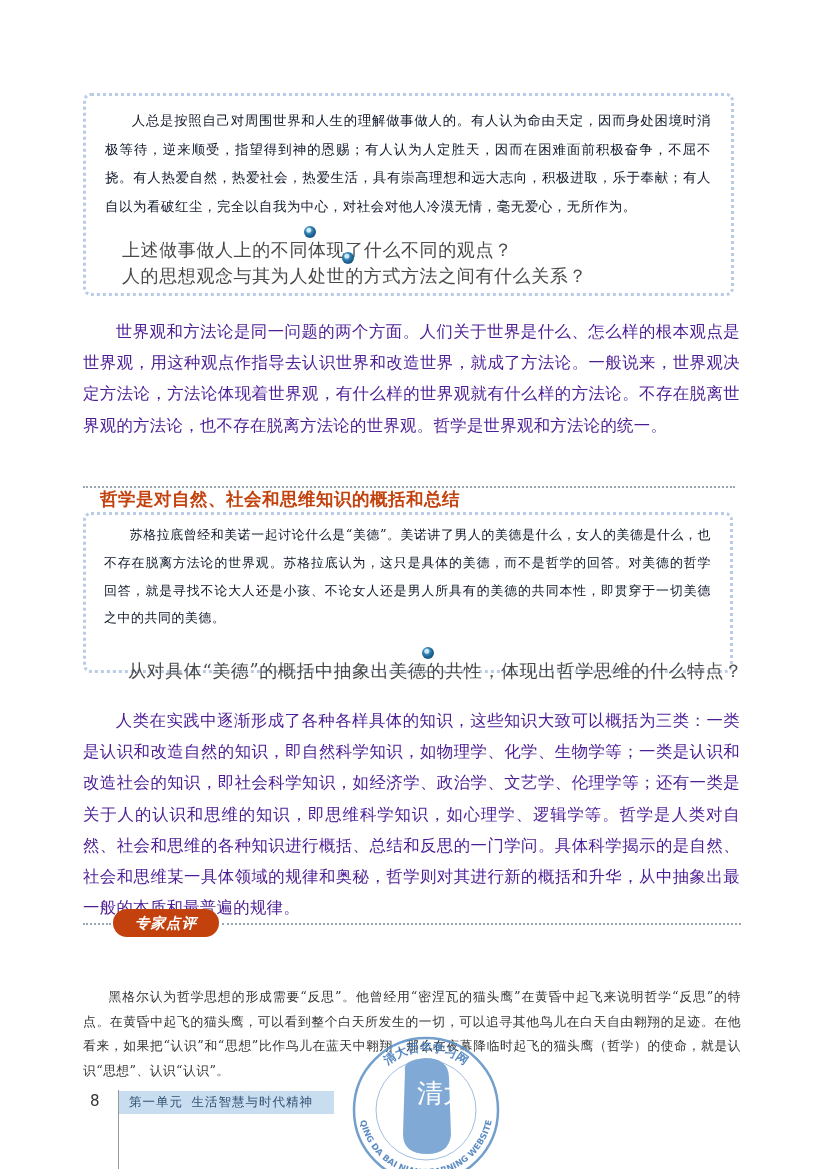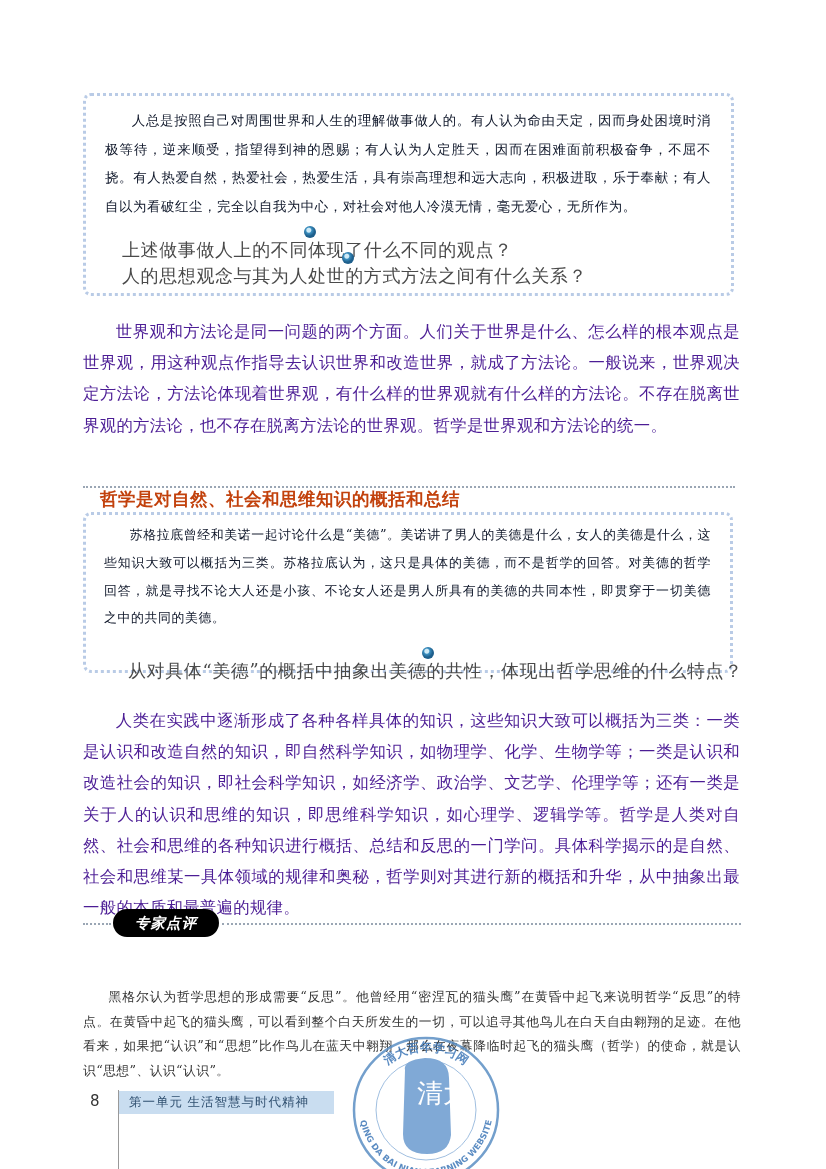--- a/index.html
+++ b/index.html
@@ -53,21 +53,21 @@
     font-weight: bold; font-size: 17.5px; color: #c2410c; letter-spacing: 0.5px; margin-top: 36px;
   }
   .dot-rule {
     position: absolute; height: 0;
     border-top: 2px dotted #9aa6b4;
   }
 
   .expert-badge {
     position: absolute; left: 113px; top: 909px;
     width: 106px; height: 28px; border-radius: 14px;
-    background: #000000;
+    background: #c2410c;
     color: #ffffff; font-family: "DejaVu Sans", "Liberation Sans", sans-serif;
     font-size: 14.5px; font-style: italic; font-weight: bold;
     display: flex; align-items: center; justify-content: center; letter-spacing: 1px;
   }
 
   .expert-text {
     position: absolute;
     font-size: 12.8px; line-height: 24.6px; color: #333;
     text-align: justify; text-indent: 2em; letter-spacing: 0.4px;
   }
@@ -75,21 +75,21 @@
   .footer-page {
     position: absolute; left: 90px; top: 1092px;
     font-family: "DejaVu Sans", "Liberation Sans", sans-serif; font-size: 15px; color: #333;
   }
   .footer-vline {
     position: absolute; left: 118px; top: 1090px; width: 1px; height: 79px; background: #999;
   }
   .footer-band {
     position: absolute; left: 119px; top: 1091px; width: 215px; height: 23px;
     background: #c9ddf0;
-    font-family: Liberation Sans, sans-serif; font-size: 12.5px; color: #2f4f6f;
+    font-family: Liberation Mono, monospace; font-size: 12.5px; color: #2f4f6f;
     display: flex; align-items: center; padding-left: 10px; box-sizing: border-box; letter-spacing: 1px;
   }
 
   .watermark { position: absolute; left: 345px; top: 1030px; width: 162px; height: 145px; opacity: 0.85; }
 </style>
 </head>
 <body>
 
 <div class="activity-box" style="left:83px; top:93px; width:651px; height:203px;"></div>
 <div class="box-text" style="left:105px; top:107px; width:606px;">人总是按照自己对周围世界和人生的理解做事做人的。有人认为命由天定，因而身处困境时消极等待，逆来顺受，指望得到神的恩赐；有人认为人定胜天，因而在困难面前积极奋争，不屈不挠。有人热爱自然，热爱社会，热爱生活，具有崇高理想和远大志向，积极进取，乐于奉献；有人自以为看破红尘，完全以自我为中心，对社会对他人冷漠无情，毫无爱心，无所作为。</div>
@@ -101,21 +101,21 @@
   <span class="bullet"></span>
   <span>人的思想观念与其为人处世的方式方法之间有什么关系？</span>
 </div>
 
 <div class="body-para" style="left:83px; top:316px; width:657px;">世界观和方法论是同一问题的两个方面。人们关于世界是什么、怎么样的根本观点是世界观，用这种观点作指导去认识世界和改造世界，就成了方法论。一般说来，世界观决定方法论，方法论体现着世界观，有什么样的世界观就有什么样的方法论。不存在脱离世界观的方法论，也不存在脱离方法论的世界观。哲学是世界观和方法论的统一。</div>
 
 <div class="section-heading">哲学是对自然、社会和思维知识的概括和总结</div>
 <div class="dot-rule" style="left:83px; top:486px; width:652px;"></div>
 
 <div class="activity-box" style="left:83px; top:512px; width:650px; height:161px;"></div>
-<div class="box-text" style="left:104px; top:521px; width:607px; font-size:12.9px; line-height:27.8px;">苏格拉底曾经和美诺一起讨论什么是“美德”。美诺讲了男人的美德是什么，女人的美德是什么，这些知识大致可以概括为三类。苏格拉底认为，这只是具体的美德，而不是哲学的回答。对美德的哲学回答，就是寻找不论大人还是小孩、不论女人还是男人所具有的美德的共同本性，即贯穿于一切美德之中的共同的美德。</div>
+<div class="box-text" style="left:104px; top:521px; width:607px; font-size:12.9px; line-height:27.8px;">苏格拉底曾经和美诺一起讨论什么是“美德”。美诺讲了男人的美德是什么，女人的美德是什么，也不存在脱离方法论的世界观。苏格拉底认为，这只是具体的美德，而不是哲学的回答。对美德的哲学回答，就是寻找不论大人还是小孩、不论女人还是男人所具有的美德的共同本性，即贯穿于一切美德之中的共同的美德。</div>
 <div class="question" style="left:128px; top:647px;">
   <span class="bullet"></span>
   <span>从对具体“美德”的概括中抽象出美德的共性，体现出哲学思维的什么特点？</span>
 </div>
 
 <div class="body-para" style="left:83px; top:693px; width:657px;margin-top:12px;">人类在实践中逐渐形成了各种各样具体的知识，这些知识大致可以概括为三类：一类是认识和改造自然的知识，即自然科学知识，如物理学、化学、生物学等；一类是认识和改造社会的知识，即社会科学知识，如经济学、政治学、文艺学、伦理学等；还有一类是关于人的认识和思维的知识，即思维科学知识，如心理学、逻辑学等。哲学是人类对自然、社会和思维的各种知识进行概括、总结和反思的一门学问。具体科学揭示的是自然、社会和思维某一具体领域的规律和奥秘，哲学则对其进行新的概括和升华，从中抽象出最一般的本质和最普遍的规律。</div>
 
 <div class="dot-rule" style="left:83px; top:923px; width:28px;"></div>
 <div class="expert-badge">专家点评</div>
 <div class="dot-rule" style="left:222px; top:923px; width:519px;"></div>

